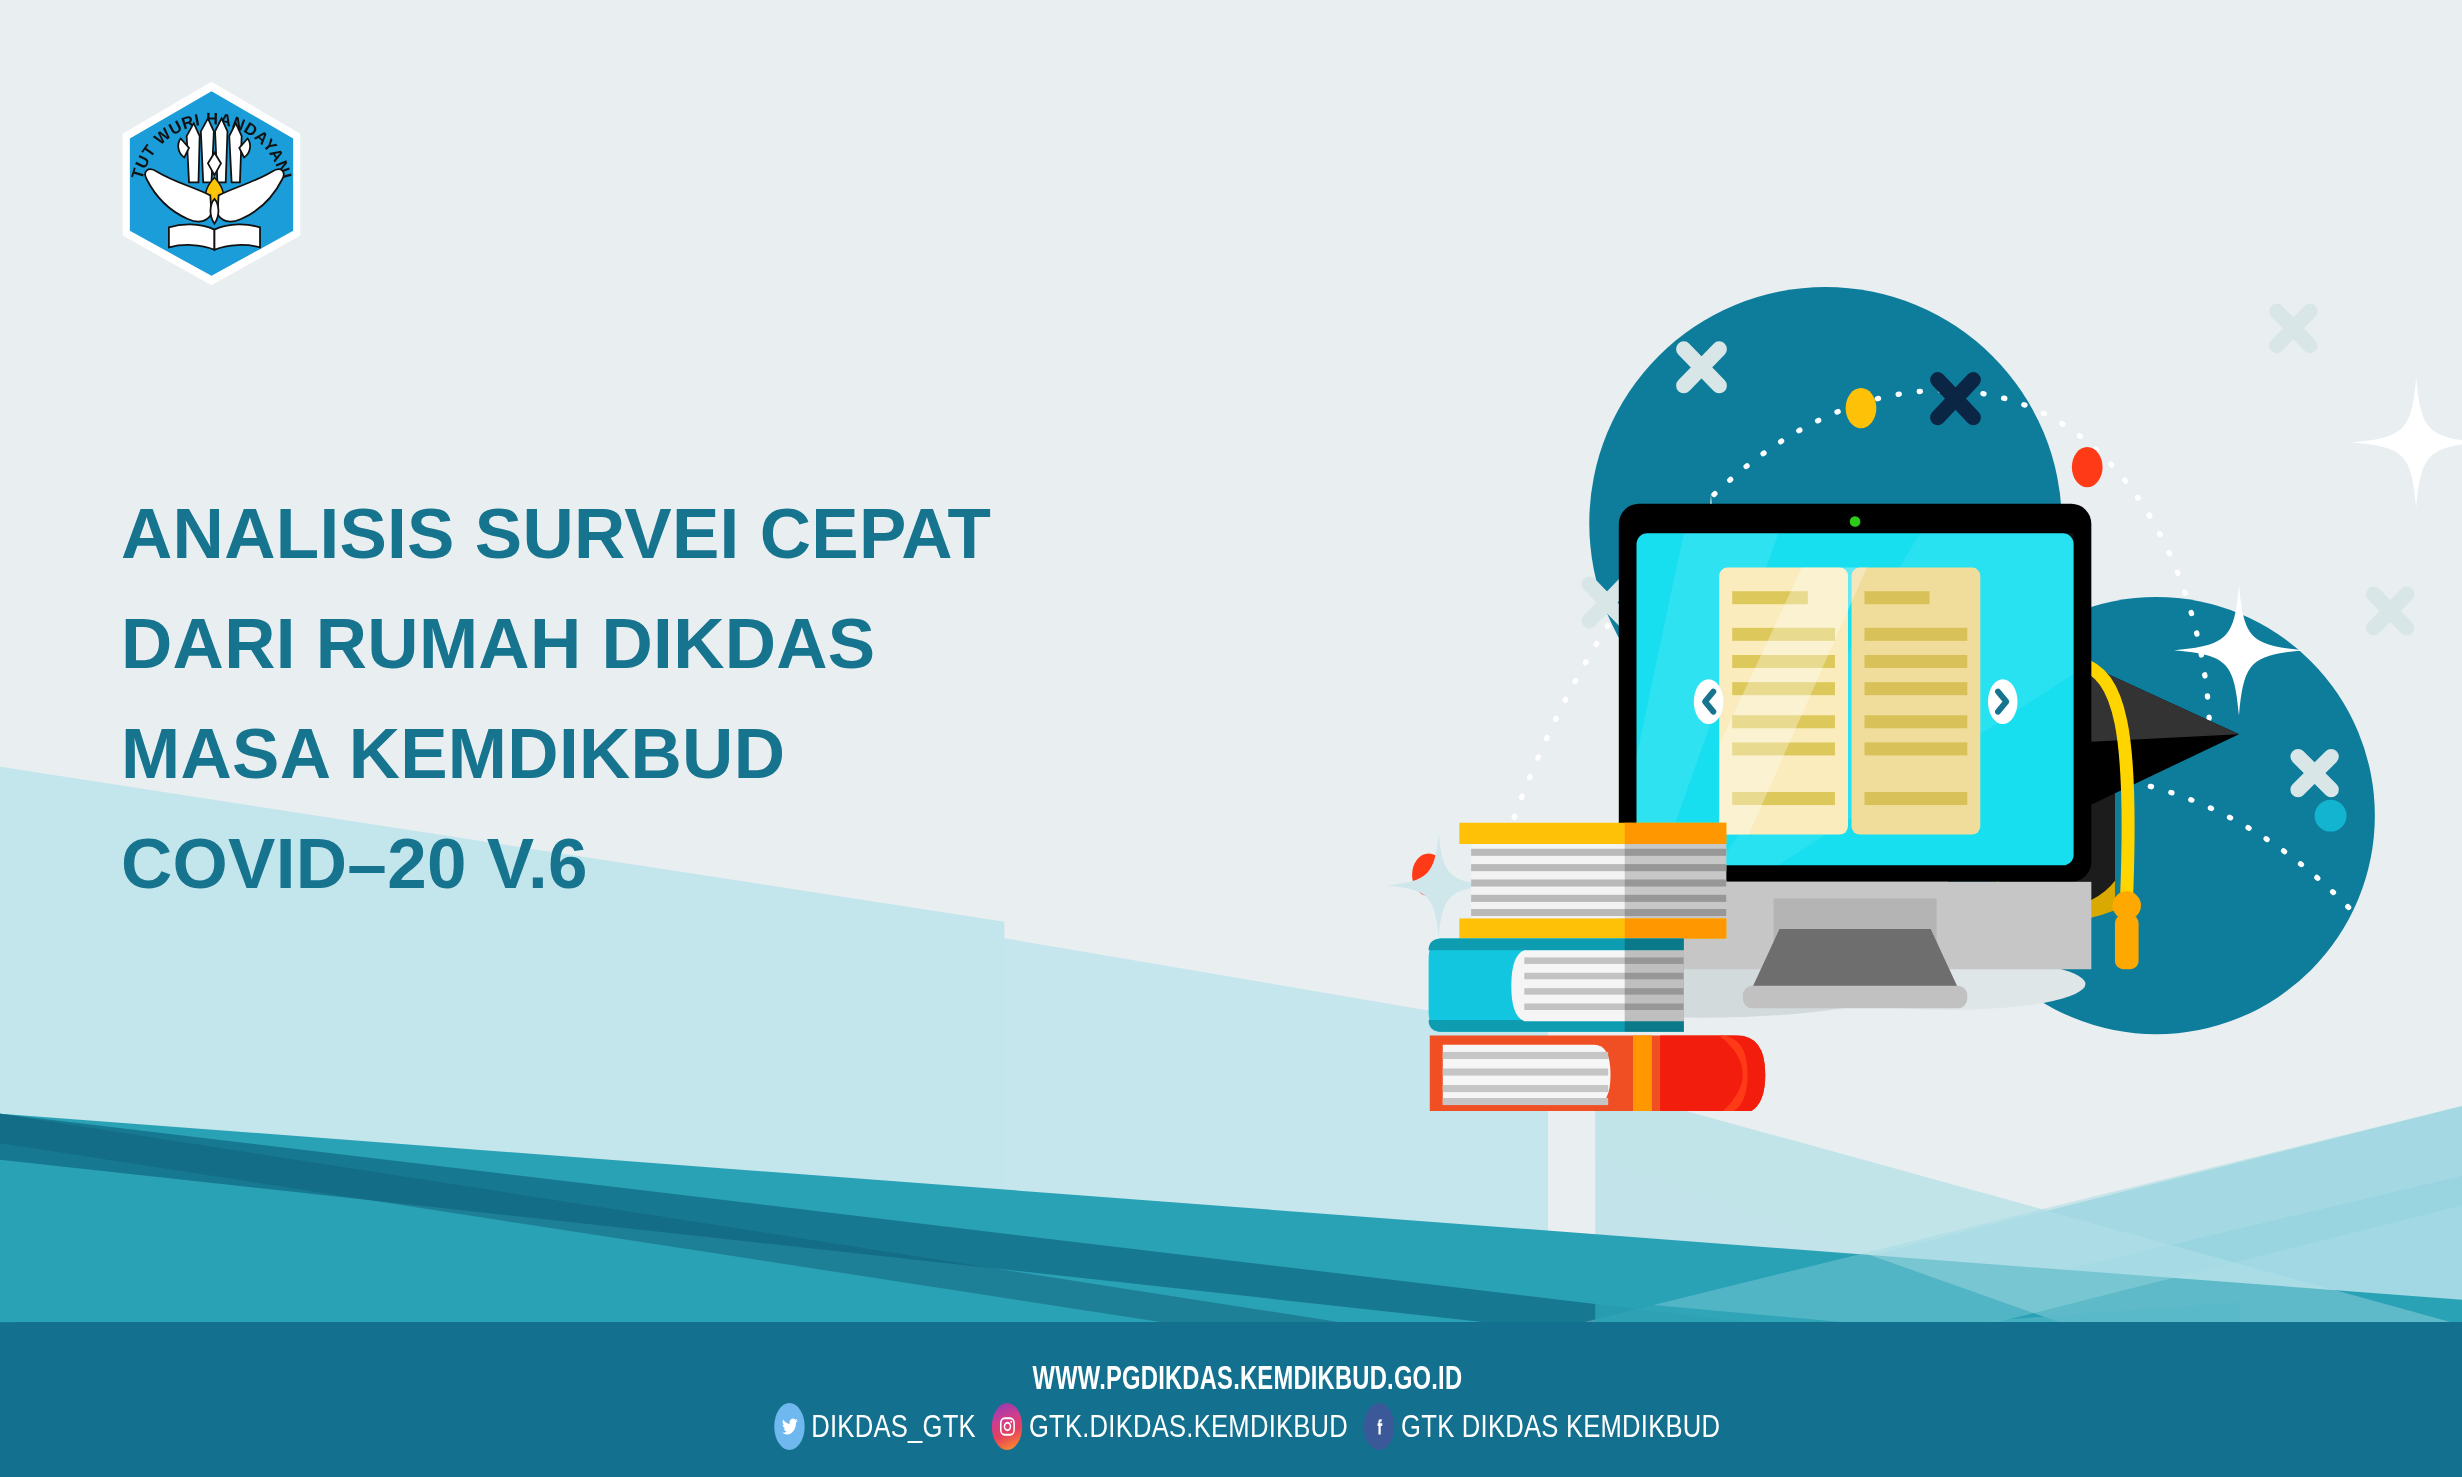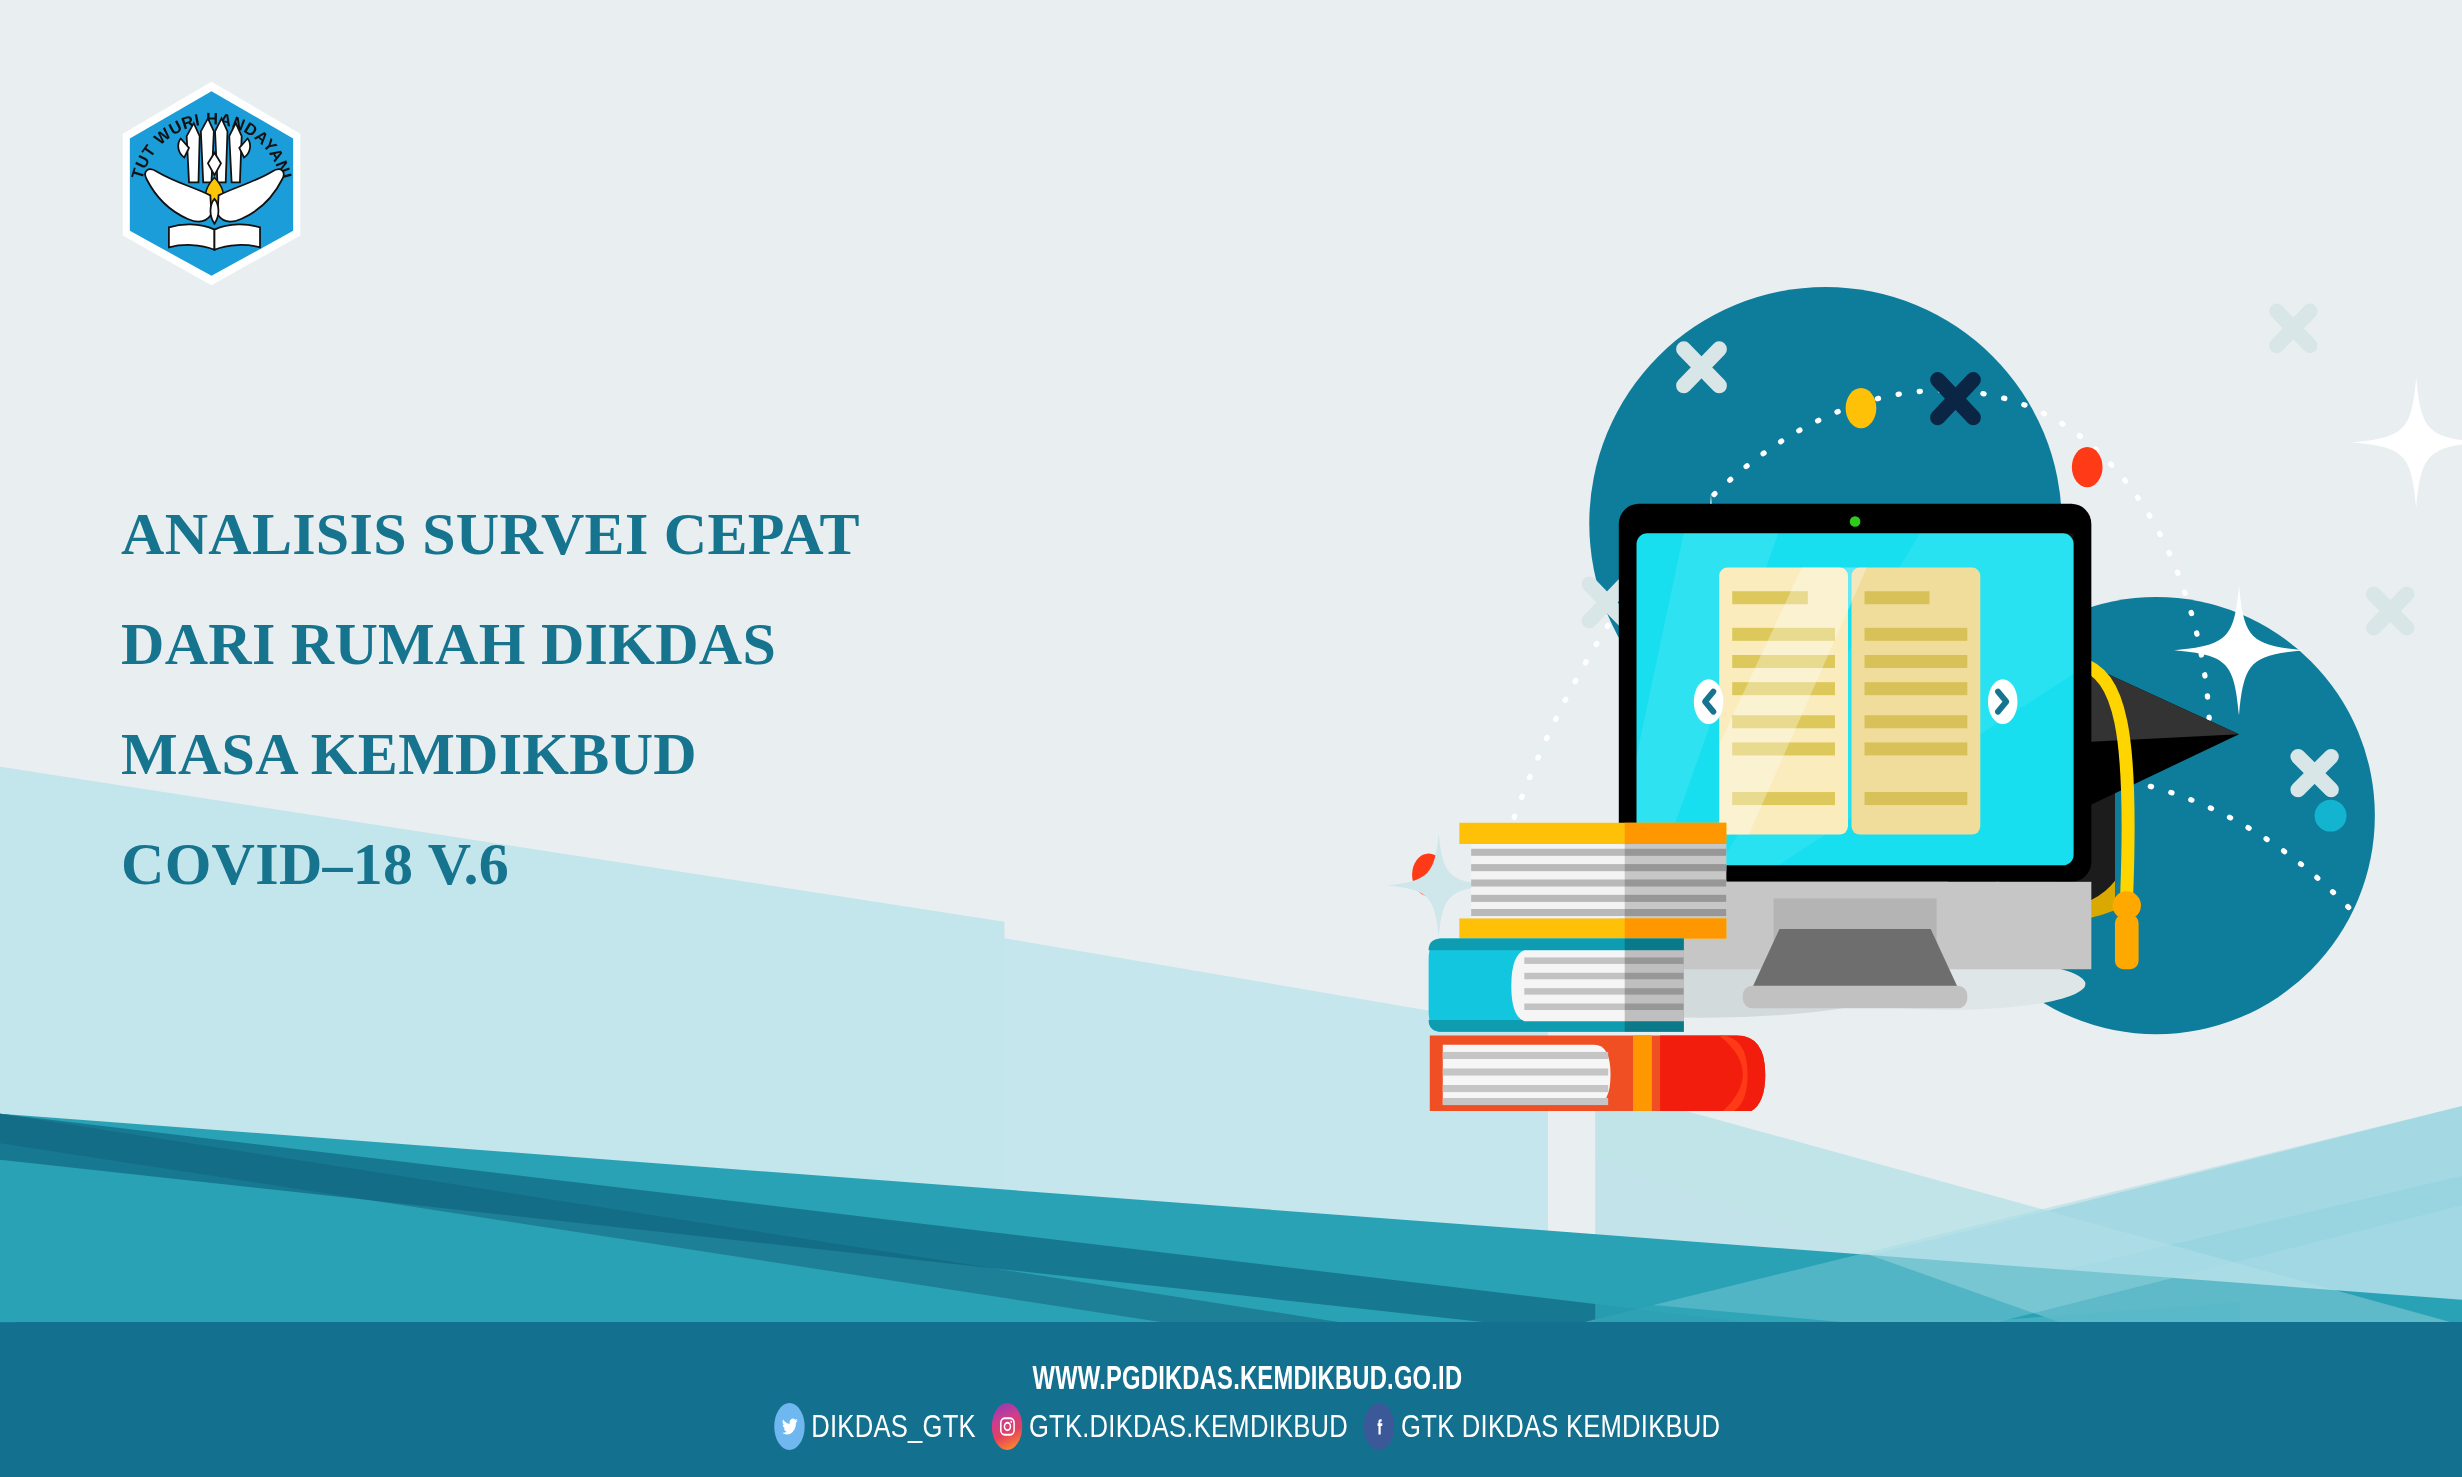--- a/index.html
+++ b/index.html
@@ -38,23 +38,23 @@
 
   
   #headline {
     position: absolute;
     left: 121px;
     top: 479px;
     width: 1359px;
   }
   #headline .line {
     color: #16748f;
-    font-family: Liberation Serif, serif;
+    font-family: Liberation Sans, sans-serif;
     font-weight: bold;
-    font-size: 60px;
+    font-size: 71px;
     line-height: 110px;
     letter-spacing: 0.3px;
     white-space: nowrap;
   }
 
   
   #illustration {
     position: absolute;
     left: 1270px;
     top: 225px;
@@ -196,21 +196,21 @@
         <path d="M185 258 C 160 246 128 248 108 254 L108 288 C 130 282 162 282 185 292 Z"></path>
         <path d="M185 258 C 210 246 242 248 262 254 L262 288 C 240 282 208 282 185 292 Z"></path>
       </g>
     </svg>
   </div>
 
   <div id="headline">
     <div class="line">ANALISIS SURVEI CEPAT</div>
     <div class="line">DARI RUMAH DIKDAS</div>
     <div class="line">MASA KEMDIKBUD</div>
-    <div class="line">COVID–18 V.6</div>
+    <div class="line">COVID–20 V.6</div>
   </div>
 
   <div id="illustration">
     <svg viewBox="0 0 2017 1500" width="1192" height="886">
 
       <ellipse cx="940" cy="505" rx="400" ry="400" fill="#0e7d9c"></ellipse>
 
       <ellipse cx="1500" cy="1000" rx="370" ry="370" fill="#0e7d9c"></ellipse>
 
       <path d="M 370 1140 C 470 760 760 280 1140 280 C 1460 280 1600 640 1590 900" fill="none" stroke="#ffffff" stroke-width="9" stroke-linecap="round" stroke-dasharray="2 34"></path>

